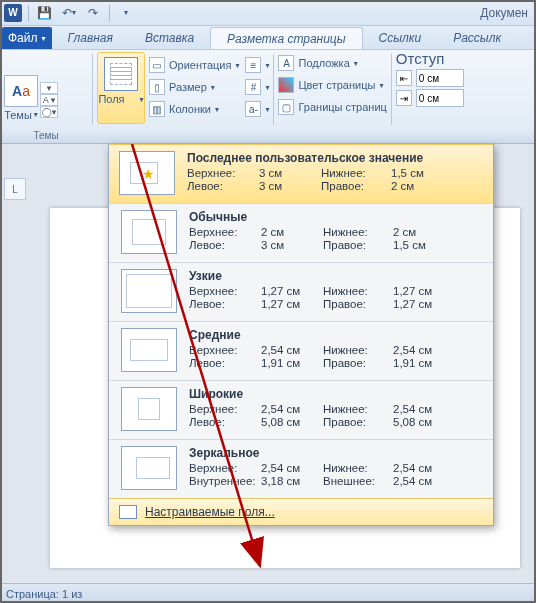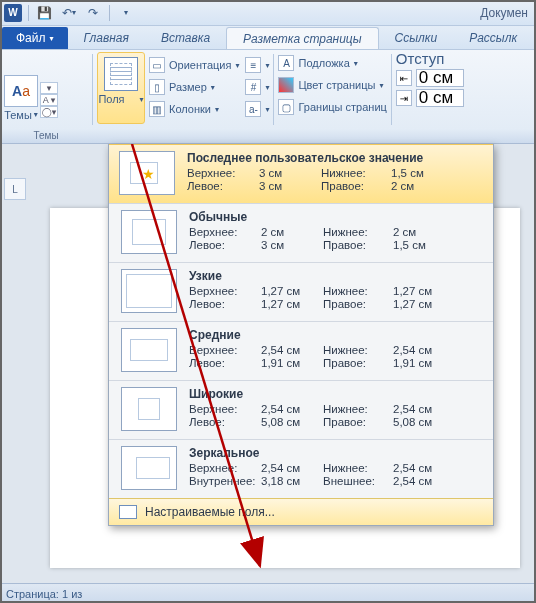--- a/index.html
+++ b/index.html
@@ -8,21 +8,21 @@
   
   .titlebar { height: 26px; background: linear-gradient(#e8eff8,#d6e4f4); display:flex; align-items:center; padding:0 4px; border-bottom:1px solid #b7c9e0; }
   .titlebar .qat { display:flex; align-items:center; gap:4px; }
   .w-icon { width:18px; height:18px; background:#2b579a; color:#fff; font-size:10px; font-weight:bold; display:flex; align-items:center; justify-content:center; border-radius:2px; }
   .qat-btn { width:20px; height:20px; display:flex; align-items:center; justify-content:center; font-size:12px; color:#3b5c87; border:1px solid transparent; border-radius:2px; }
   .qat-sep { width:1px; height:16px; background:#a9bbd4; margin:0 2px; }
   .title-text { margin-left:auto; margin-right:4px; color:#4b6184; font-size:12px; }
 
   
   .ribbon-tabs { height:24px; background:linear-gradient(#e4edf7,#d6e4f4); display:flex; align-items:flex-end; border-bottom:1px solid #b7c9e0; padding-left:2px; gap:0; }
-  .file-tab { background:#1e59b3; color:#fff; font-size:12px; padding:4px 14px; height:22px; display:flex; align-items:center; border-radius:2px 2px 0 0; }
+  .file-tab { background:#1e59b3; color:#fff; font-size:12px; padding:4px 6px; height:22px; display:flex; align-items:center; border-radius:2px 2px 0 0; }
   .file-tab .arr { font-size:8px; margin-left:4px; }
   .rtab { color:#3b5c87; font-size:12px; padding:4px 16px; height:22px; display:flex; align-items:center;font-style:italic; }
   .rtab.active { background:#f4f7fb; border:1px solid #b7c9e0; border-bottom:none; border-radius:3px 3px 0 0; }
 
   
   .ribbon { height:94px; background:linear-gradient(#f2f6fb,#e3ecf6 85%,#cddbed); border-bottom:1px solid #a9bbd4; display:flex; position:relative; }
   .rgroup { display:flex; flex-direction:column; padding:2px 4px 0 4px; position:relative; }
   .rgroup .label { position:absolute; bottom:2px; left:0; right:0; text-align:center; font-size:10px; color:#5a6f8e; }
   .rsep { width:1px; background:#b7c9e0; margin:4px 0 18px 0; }
 
@@ -39,21 +39,21 @@
   .margins-ic { border:1px solid #6e8fbd; background:#fff; position:relative; }
   .margins-ic::before{ content:""; position:absolute; inset:5px; border:1px dashed #9cb2d1; }
   .margins-ic::after{ content:""; position:absolute; left:5px; right:5px; top:9px; height:1px; background:#9cb2d1; box-shadow:0 4px 0 #9cb2d1,0 8px 0 #9cb2d1,0 12px 0 #9cb2d1; }
   .big-btn-lbl { font-size:11px; color:#3b5c87; margin-top:2px; display:flex; align-items:center; gap:15px; }
 
   .cmd-row { display:flex; align-items:center; gap:4px; height:22px; font-size:11px; color:#3b5c87; white-space:nowrap; }
   .cmd-ic { width:16px; height:16px; display:inline-flex; align-items:center; justify-content:center; border:1px solid #a9bbd4; background:#fff; font-size:10px; }
   .arr-s { font-size:8px; color:#3b5c87; }
 
   .spin { display:flex; align-items:center; gap:4px; }
-  .spin input { width:48px; height:18px; font-size:17px; padding:0 2px; border:1px solid #a9bbd4; background:#fff; }
+  .spin input { width:48px; height:18px; font-size:10px; padding:0 2px; border:1px solid #a9bbd4; background:#fff; }
 
   
   .doc-area { position:absolute; top:144px; left:0; right:0; bottom:20px; background:#dfe6ee; }
   .page-edge { position:absolute; left:50px; top:64px; width:470px; height:360px; background:#fff; box-shadow:0 0 4px rgba(0,0,0,.25); }
   .ruler-corner { position:absolute; left:4px; top:34px; width:22px; height:22px; background:#f4f7fb; border:1px solid #b7c9e0; display:flex; align-items:center; justify-content:center; font-size:10px; color:#5a6f8e; }
 
   
   .dd { position:absolute; left:108px; top:144px; width:386px; background:#f3f5f7; border:1px solid #9aa9bd; box-shadow:2px 3px 8px rgba(0,0,0,.35); z-index:10; }
   .dd-item { display:flex; padding:6px 10px 8px 10px; gap:12px; cursor:default; }
   .dd-item.sel { background:linear-gradient(#fff3d3,#ffe28a); border-top:1px solid #f1c85a; border-bottom:1px solid #f1c85a; margin:-1px 0; }
@@ -65,21 +65,21 @@
   .t-narrow .inner { left:4px; right:4px; top:4px; bottom:4px; }
   .t-moderate .inner { left:8px; right:8px; top:10px; bottom:10px; }
   .t-wide .inner { left:16px; right:16px; top:10px; bottom:10px; }
   .t-mirror .inner { left:14px; right:6px; top:10px; bottom:10px; }
   .dd-txt { flex:1; font-size:11.5px; color:#2d3a4d; }
   .dd-title { font-weight:bold; margin-bottom:2px; font-size:12px; }
   .dd-grid { display:grid; grid-template-columns:72px 62px 70px 60px; row-gap:1px; }
   .dd-sep-top { border-top:1px solid #d2d8e1;padding-left:12px; }
   .dd-custom { display:flex; align-items:center; gap:8px; padding:6px 10px; background:linear-gradient(#fff6dd,#ffe9a3); border-top:1px solid #dfc66b; font-size:12px; color:#2d3a4d; }
   .dd-custom .ic { width:18px; height:14px; border:1px solid #6e8fbd; background:#fff; position:relative; }
-  .dd-custom .lbl { }
+  .dd-custom .lbl { text-decoration:underline; }
 
   
   .arrow { position:absolute; left:108px; top:144px; width:419px; height:440px; pointer-events:none; z-index:20; }
 
   
   .status { position:absolute; left:0; right:0; bottom:0; height:20px; background:linear-gradient(#dfe8f3,#cddbed); border-top:1px solid #a9bbd4; font-size:11px; color:#3b5c87; display:flex; align-items:center; padding:0 6px; }
 
   .frame { position:absolute; inset:0; border:2px solid #666; pointer-events:none; z-index:50; }
 </style>
 </head>

